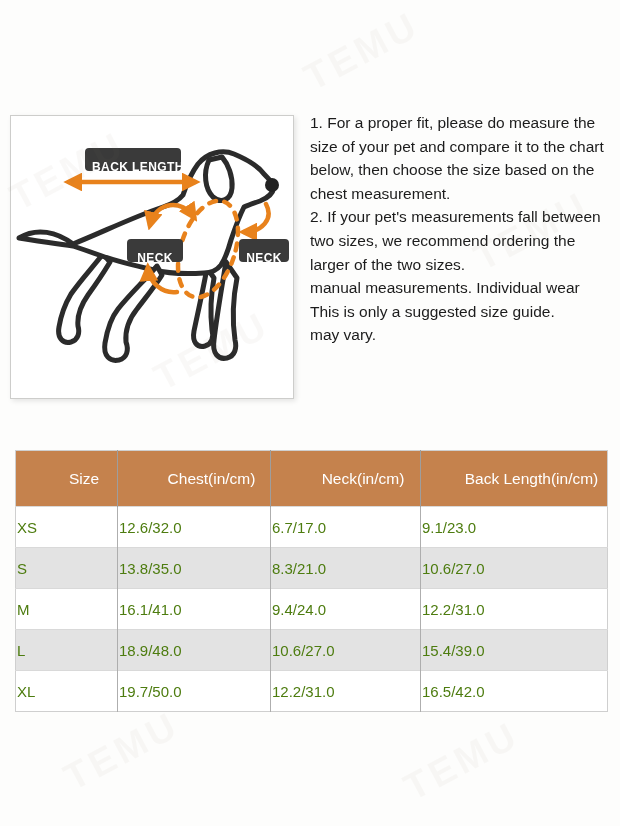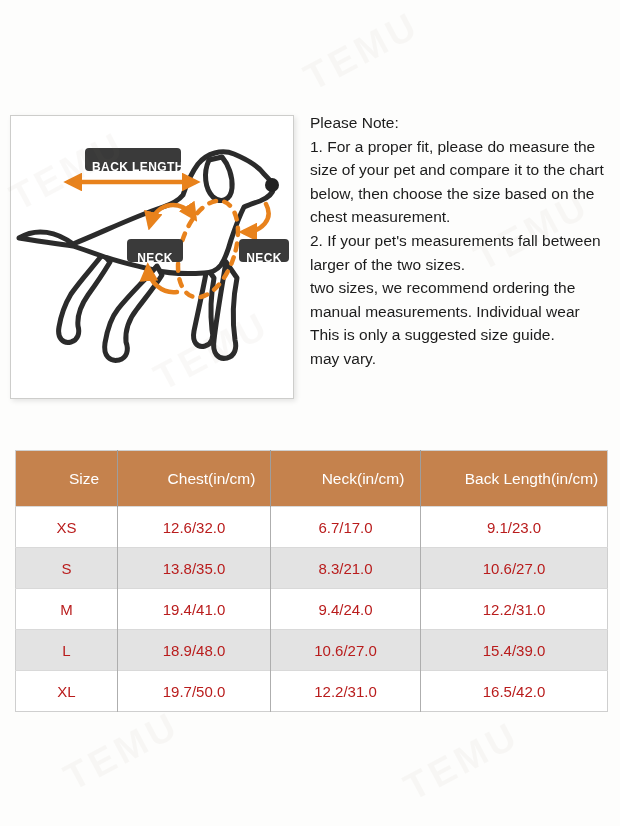--- a/index.html
+++ b/index.html
@@ -46,21 +46,21 @@
     position:absolute;left:15px;top:450px;width:592px;z-index:2;
     border-collapse:collapse;table-layout:fixed;
     border:1px solid #cfcfcf;
   }
   .size-table th{
     background:var(--table-header-bg,#c5824d);
     color:var(--table-header-text,#fff);
     font-weight:400;font-size:15.5px;height:53px;text-align:center;padding-left:36px;
   }
   .size-table td{
-    font-size:15px;color:#b91c1c;height:38px;text-align:center;
+    font-size:15px;color:#4d7c0f;height:38px;text-align:left;
     background:#ffffff;
   }
   .size-table tbody tr:nth-child(even) td{background:var(--row-alt-bg,#e3e3e3);}
   .size-table th + th{border-left:1px solid #9e9e9e;text-align:center;}
   .size-table td + td{border-left:1px solid #aeaeae;}
   .size-table tbody td{border-top:1px solid #d9d9d9;}
 </style>
 </head>
 <body>
 
@@ -117,28 +117,27 @@
       <path d="M166,176 C151,178 138,166 137,152" marker-end="url(#ah)"></path>
     </g>
   </svg>
   <div class="badge badge-back-length">BACK LENGTH</div>
   <div class="badge badge-chest">NECK</div>
   <div class="badge badge-neck">NECK</div>
 </div>
 
 <div class="note">
   <div>
-      <div class="note-line">Please Note:</div>
       <div class="note-line">1. For a proper fit, please do measure the</div>
       <div class="note-line">size of your pet and compare it to the chart</div>
       <div class="note-line">below, then choose the size based on the</div>
       <div class="note-line">chest measurement.</div>
       <div class="note-line">2. If your pet's measurements fall between</div>
+      <div class="note-line">two sizes, we recommend ordering the</div>
       <div class="note-line">larger of the two sizes.</div>
-      <div class="note-line">two sizes, we recommend ordering the</div>
       <div class="note-line">manual measurements. Individual wear</div>
       <div class="note-line">This is only a suggested size guide.</div>
       <div class="note-line">may vary.</div>
     </div>
 </div>
 
 <table class="size-table">
   <colgroup>
     <col style="width:102px">
       <col style="width:153px">
@@ -161,21 +160,21 @@
         <td>9.1/23.0</td>
       </tr>
       <tr>
         <td>S</td>
         <td>13.8/35.0</td>
         <td>8.3/21.0</td>
         <td>10.6/27.0</td>
       </tr>
       <tr>
         <td>M</td>
-        <td>19.4/41.0</td>
+        <td>16.1/41.0</td>
         <td>9.4/24.0</td>
         <td>12.2/31.0</td>
       </tr>
       <tr>
         <td>L</td>
         <td>18.9/48.0</td>
         <td>10.6/27.0</td>
         <td>15.4/39.0</td>
       </tr>
       <tr>

